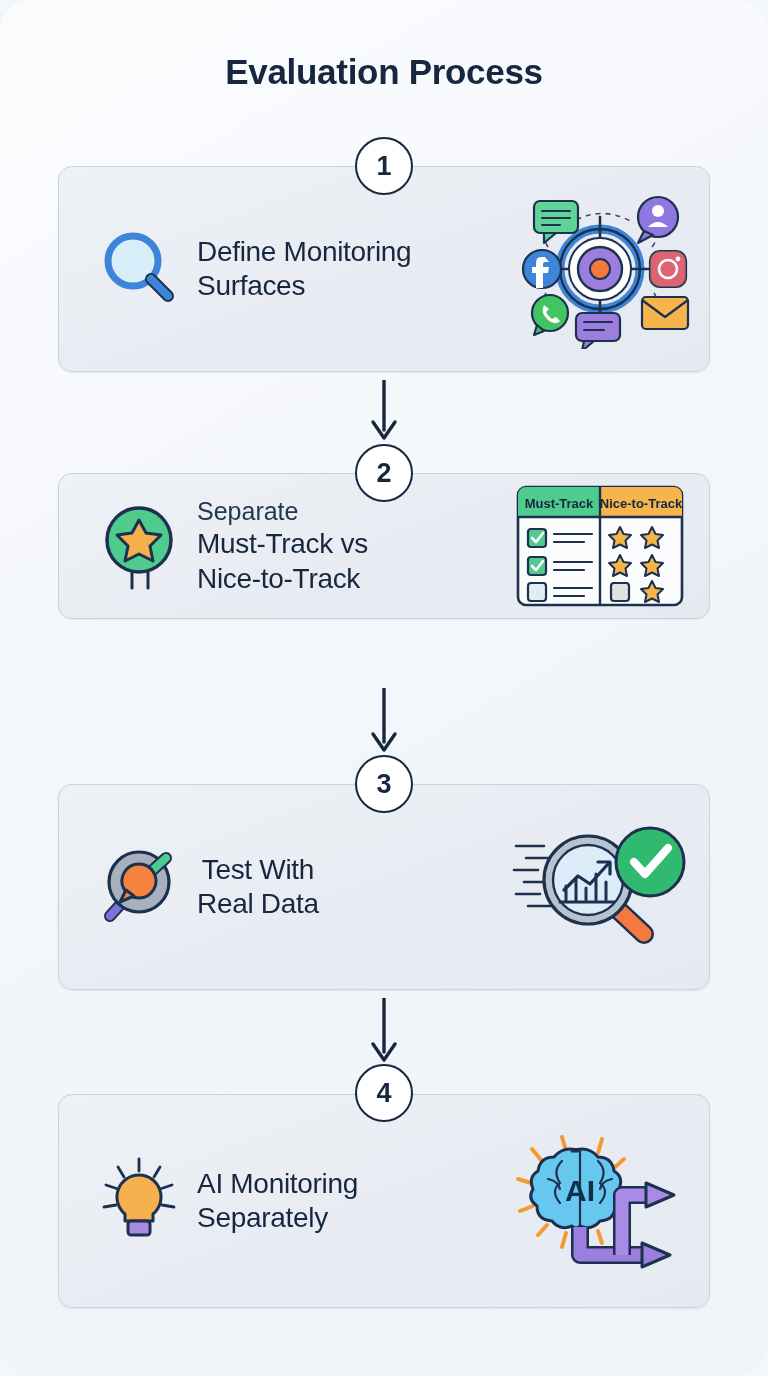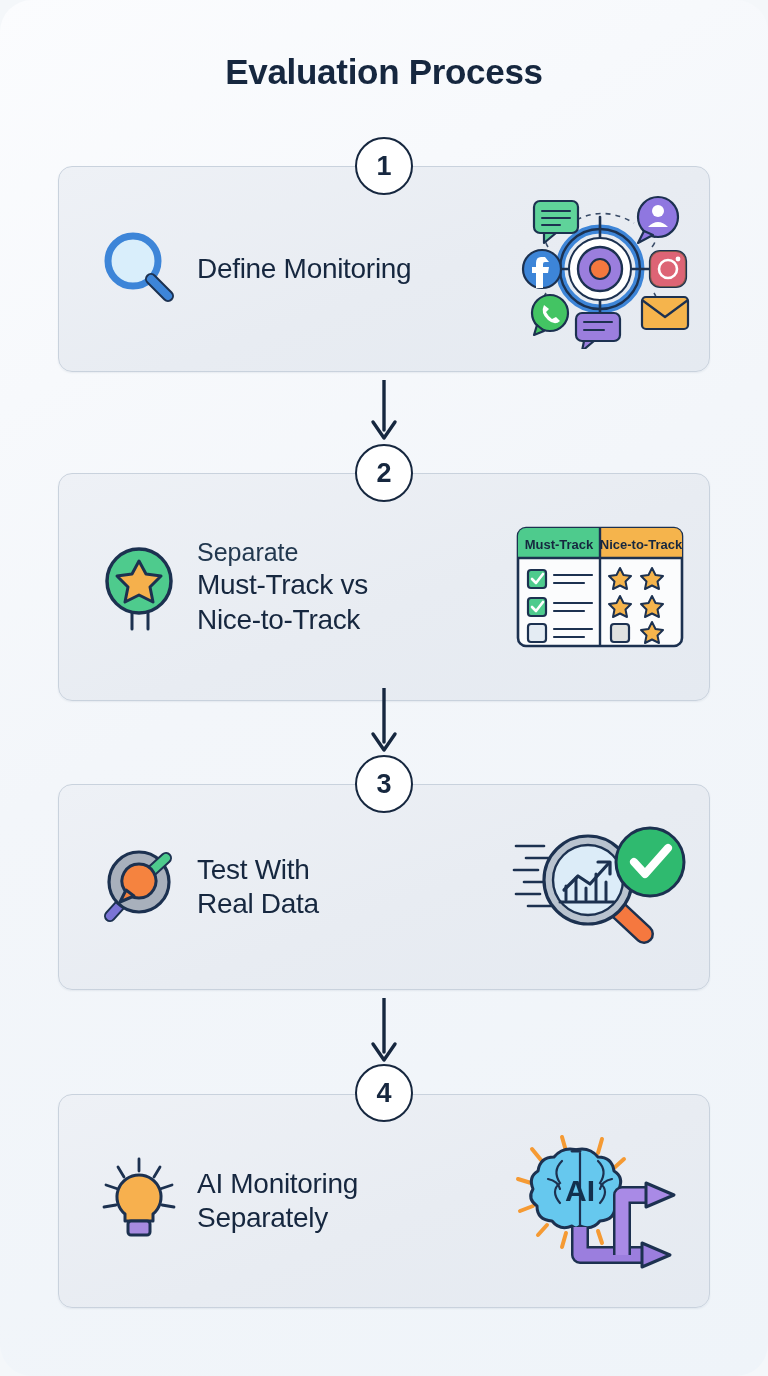--- a/index.html
+++ b/index.html
@@ -89,22 +89,22 @@
   .card-illus {
     flex: 0 0 auto;
     width: 190px;
     display: flex;
     align-items: center;
     justify-content: center;
   }
 
   
   #card-1 { top: 166px; height: 206px; }
-  #card-2 { top: 473px; height: 228px; }
-  #card-3 { top: 784px; height: 206px; }
+  #card-2 { top: 473px; height: 146px; }
+  #card-3 { top: 784px; height: 206px; text-align: center; }
   #card-4 { top: 1094px; height: 214px; }
 
   
   .badge {
     position: absolute;
     width: 58px;
     height: 58px;
     border-radius: 50%;
     background: #ffffff;
     border: 2.5px solid #16273f;
@@ -148,20 +148,21 @@
           <svg width="86" height="86" viewBox="0 0 86 86">
             <circle cx="37" cy="35" r="25" fill="#d5ecfa" stroke="#1c3150" stroke-width="3.5"></circle>
             <circle cx="37" cy="35" r="25" fill="none" stroke="#3d85d8" stroke-width="7"></circle>
             <circle cx="37" cy="35" r="21" fill="#d9eefb"></circle>
             <line x1="55" y1="53" x2="72" y2="70" stroke="#1c3150" stroke-width="12" stroke-linecap="round"></line>
             <line x1="55" y1="53" x2="72" y2="70" stroke="#3d85d8" stroke-width="8" stroke-linecap="round"></line>
           </svg>
         </div>
         <div class="card-text">
           <div class="card-title">Define Monitoring</div>
+          <div class="card-title">Surfaces</div>
         </div>
       </div>
       <div class="card-illus">
         <svg width="180" height="160" viewBox="0 0 180 160">
 
           <g stroke="#1c3150" stroke-width="1.6" fill="none" stroke-dasharray="5 5" opacity="0.85">
             <path d="M58 36 Q90 14 124 34"></path>
             <path d="M38 58 Q30 46 50 40"></path>
             <path d="M36 104 Q28 116 48 122"></path>
             <path d="M142 58 Q152 46 132 40"></path>

